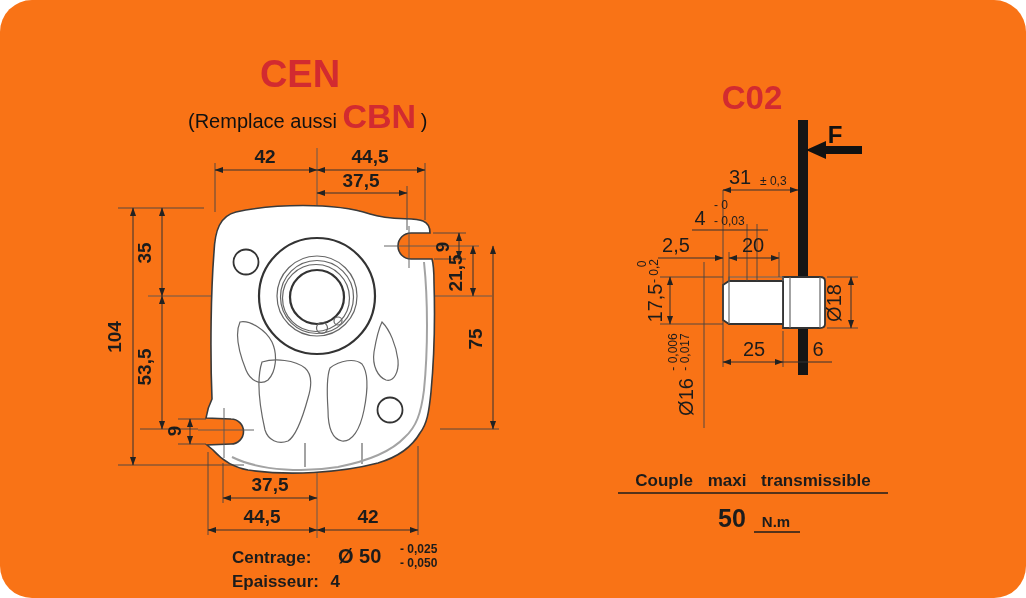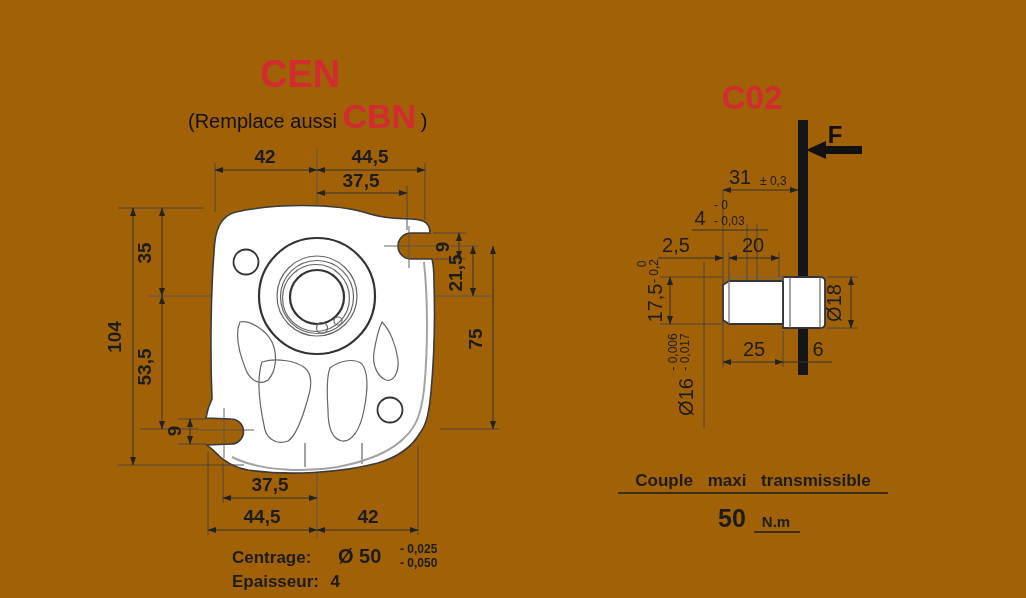--- a/index.html
+++ b/index.html
@@ -1,17 +1,17 @@
 <!DOCTYPE html>
 <html><head>
 <meta charset="utf-8">
 <style>
   html,body{margin:0;padding:0;background:#fff;}
-  .page{position:relative;width:1026px;height:598px;background:#a16207;overflow:hidden;
-        font-family:"Liberation Sans",sans-serif;}
+  .page{position:relative;width:1026px;height:598px;background:#f97316;overflow:hidden;
+        font-family:"Liberation Sans",sans-serif;border-radius:32px;}
   svg text{fill:#1c1c1c;}
   .dim{font:bold 19px "Liberation Sans",sans-serif;}
   .dimr{font:400 20px "Liberation Sans",sans-serif;}
   .tol{font:400 12px "Liberation Sans",sans-serif;}
   .tolb{font:bold 12px "Liberation Sans",sans-serif;}
   .note{font:bold 17px "Liberation Sans",sans-serif;}
   .noteb{font:bold 20px "Liberation Sans",sans-serif;}
   .title-main{font:bold 38px "Liberation Sans",sans-serif;fill:#d22b30;}
   .title-sub{font:400 20px "Liberation Sans",sans-serif;fill:#111;}
   .title-sub-hl{font:bold 34px "Liberation Sans",sans-serif;fill:#d22b30;}

